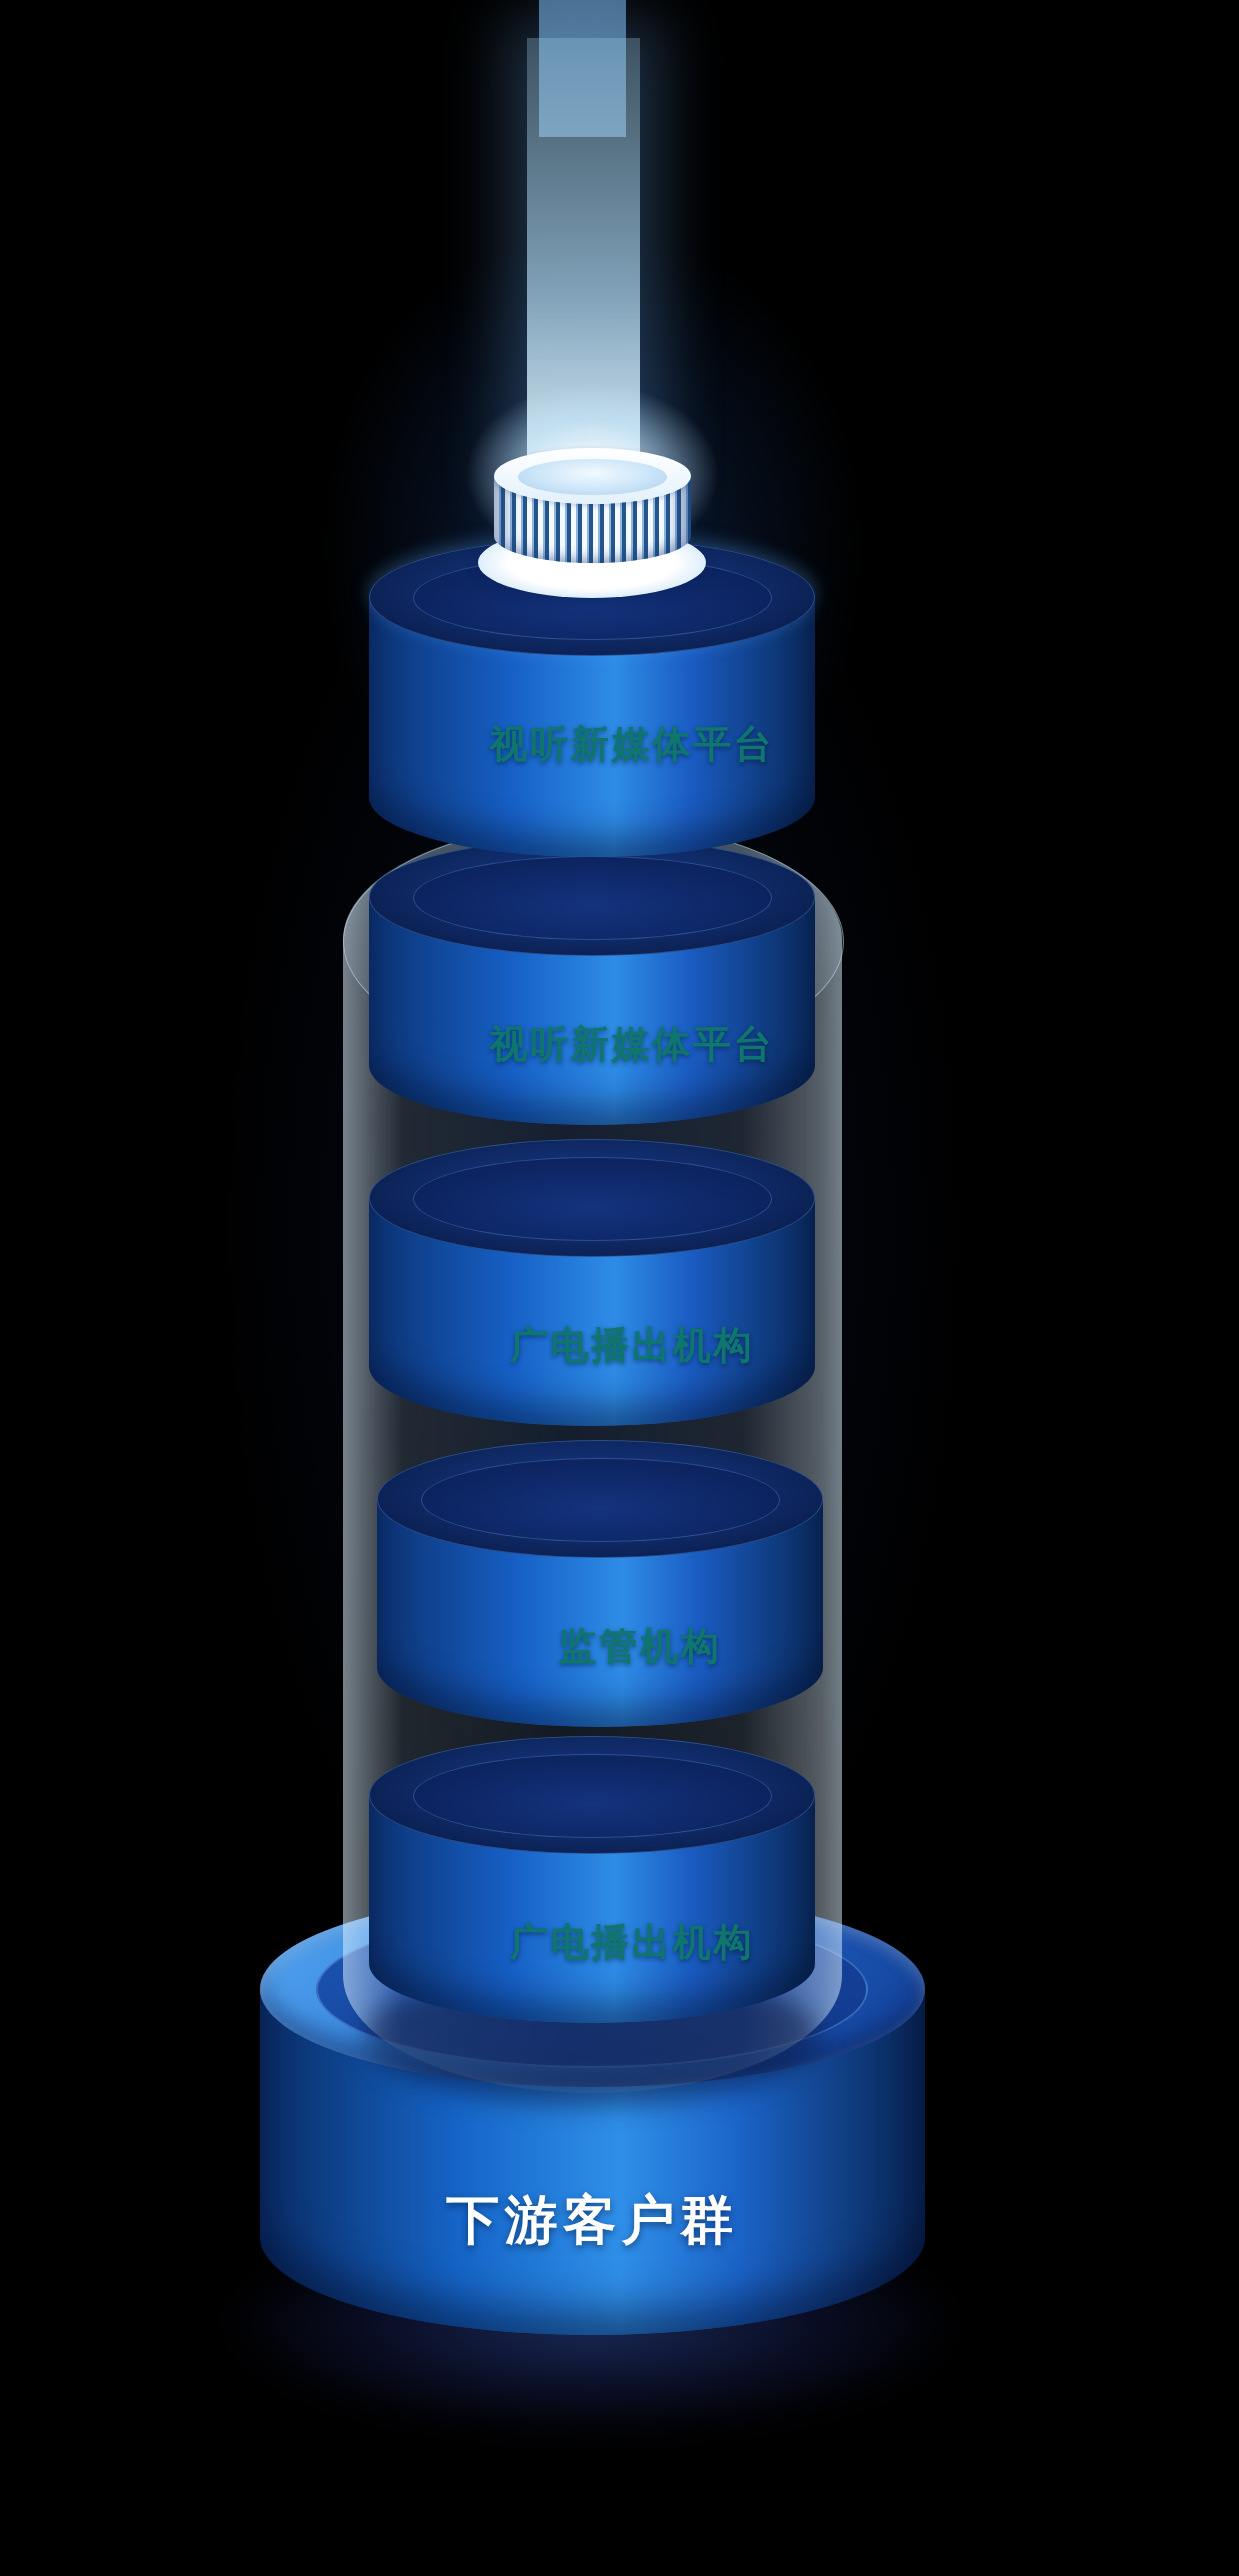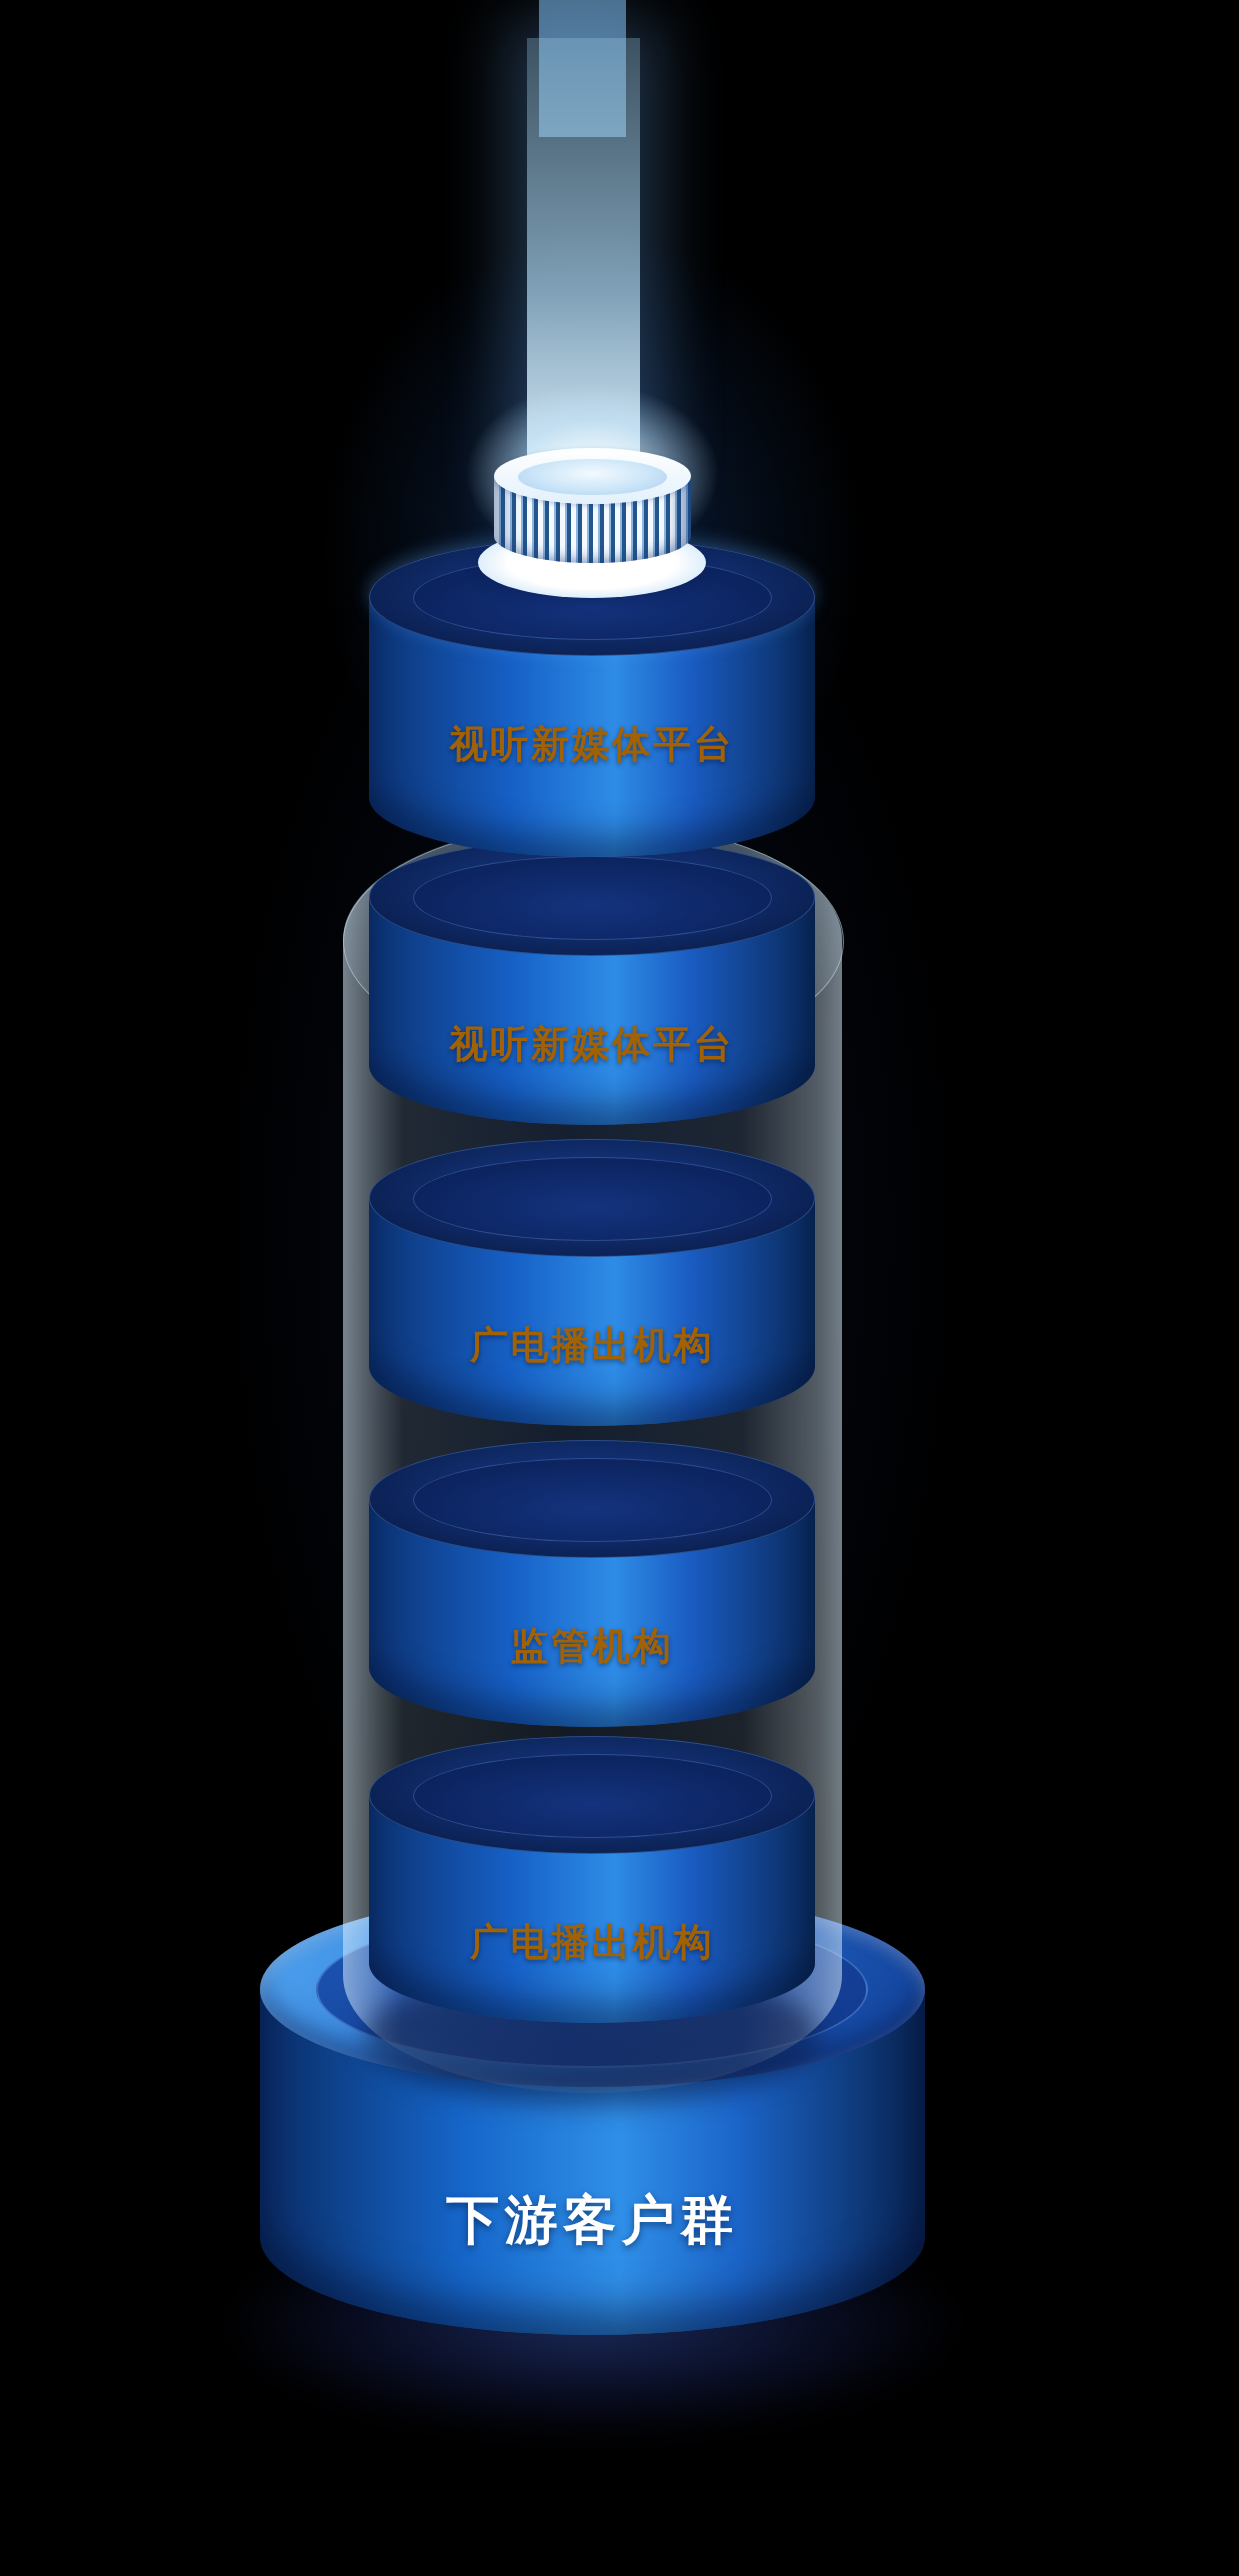--- a/index.html
+++ b/index.html
@@ -44,27 +44,27 @@
     background:linear-gradient(90deg,#0c3272 0%,#1660c6 32%,#2e8ce6 55%,#1a5cc2 72%,#092858 100%);
     border-radius:0 0 50% 50%/0 0 60px 60px;
     box-shadow:inset 0 -20px 33px rgba(2,10,40,0.45);}
   .layer .top{position:absolute;top:0;left:0;width:446px;height:118px;border-radius:50%;
     background:radial-gradient(ellipse at 50% 45%,#1a3a8c 0%,#0f2a66 52%,#0a1e4e 80%,#0c2256 100%);
     border:1.8px solid rgba(120,180,255,0.30);box-sizing:border-box;}
   .layer .inner{position:absolute;top:18px;left:44px;width:359px;height:84px;border-radius:50%;
     background:radial-gradient(ellipse at 50% 60%,#14337e 0%,#0c2460 68%,#0a1e52 100%);
     border:1.8px solid rgba(105,155,235,0.35);box-sizing:border-box;}
   .layer .label{position:absolute;left:0;top:187px;width:100%;text-align:center;
-    font-size:38px;font-weight:700;color:#a16207;letter-spacing:2.7px;line-height:1;
-    text-shadow:0 1.8px 5.5px rgba(0,8,35,0.45);}
+    font-size:38px;font-weight:700;color:#0f766e;letter-spacing:2.7px;line-height:1;
+    text-shadow:0 1.8px 5.5px rgba(0,8,35,0.45);padding-left:40px;}
   .l1{top:538px;height:319px;}
   .l1 .top{box-shadow:0 -3.6px 18px rgba(90,170,255,0.35);}
   .l2{top:838px;}
   .l3{top:1139px;}
-  .l4{top:1440px;}
+  .l4{top:1440px;margin-left:8px;}
   .l5{top:1736px;}
 
   
   .cap-ring{left:478px;top:527px;width:228px;height:71px;border-radius:50%;
     background:radial-gradient(ellipse at center,#ffffff 52%,#d8ebfa 74%,#b9d7f1 100%);
     box-shadow:0 3.6px 12.8px rgba(10,30,80,0.35);}
   .cap-drum{left:494px;top:476px;width:197px;height:87px;
     background:repeating-linear-gradient(90deg,#f4faff 0px,#f4faff 4.6px,#8fb8e0 4.6px,#8fb8e0 7.3px,#24568c 7.3px,#24568c 11px);
     border-radius:0 0 50% 50%/0 0 27px 27px;
     box-shadow:inset 12.8px 0 14.6px rgba(25,60,120,0.35), inset -12.8px 0 14.6px rgba(25,60,120,0.45);}

